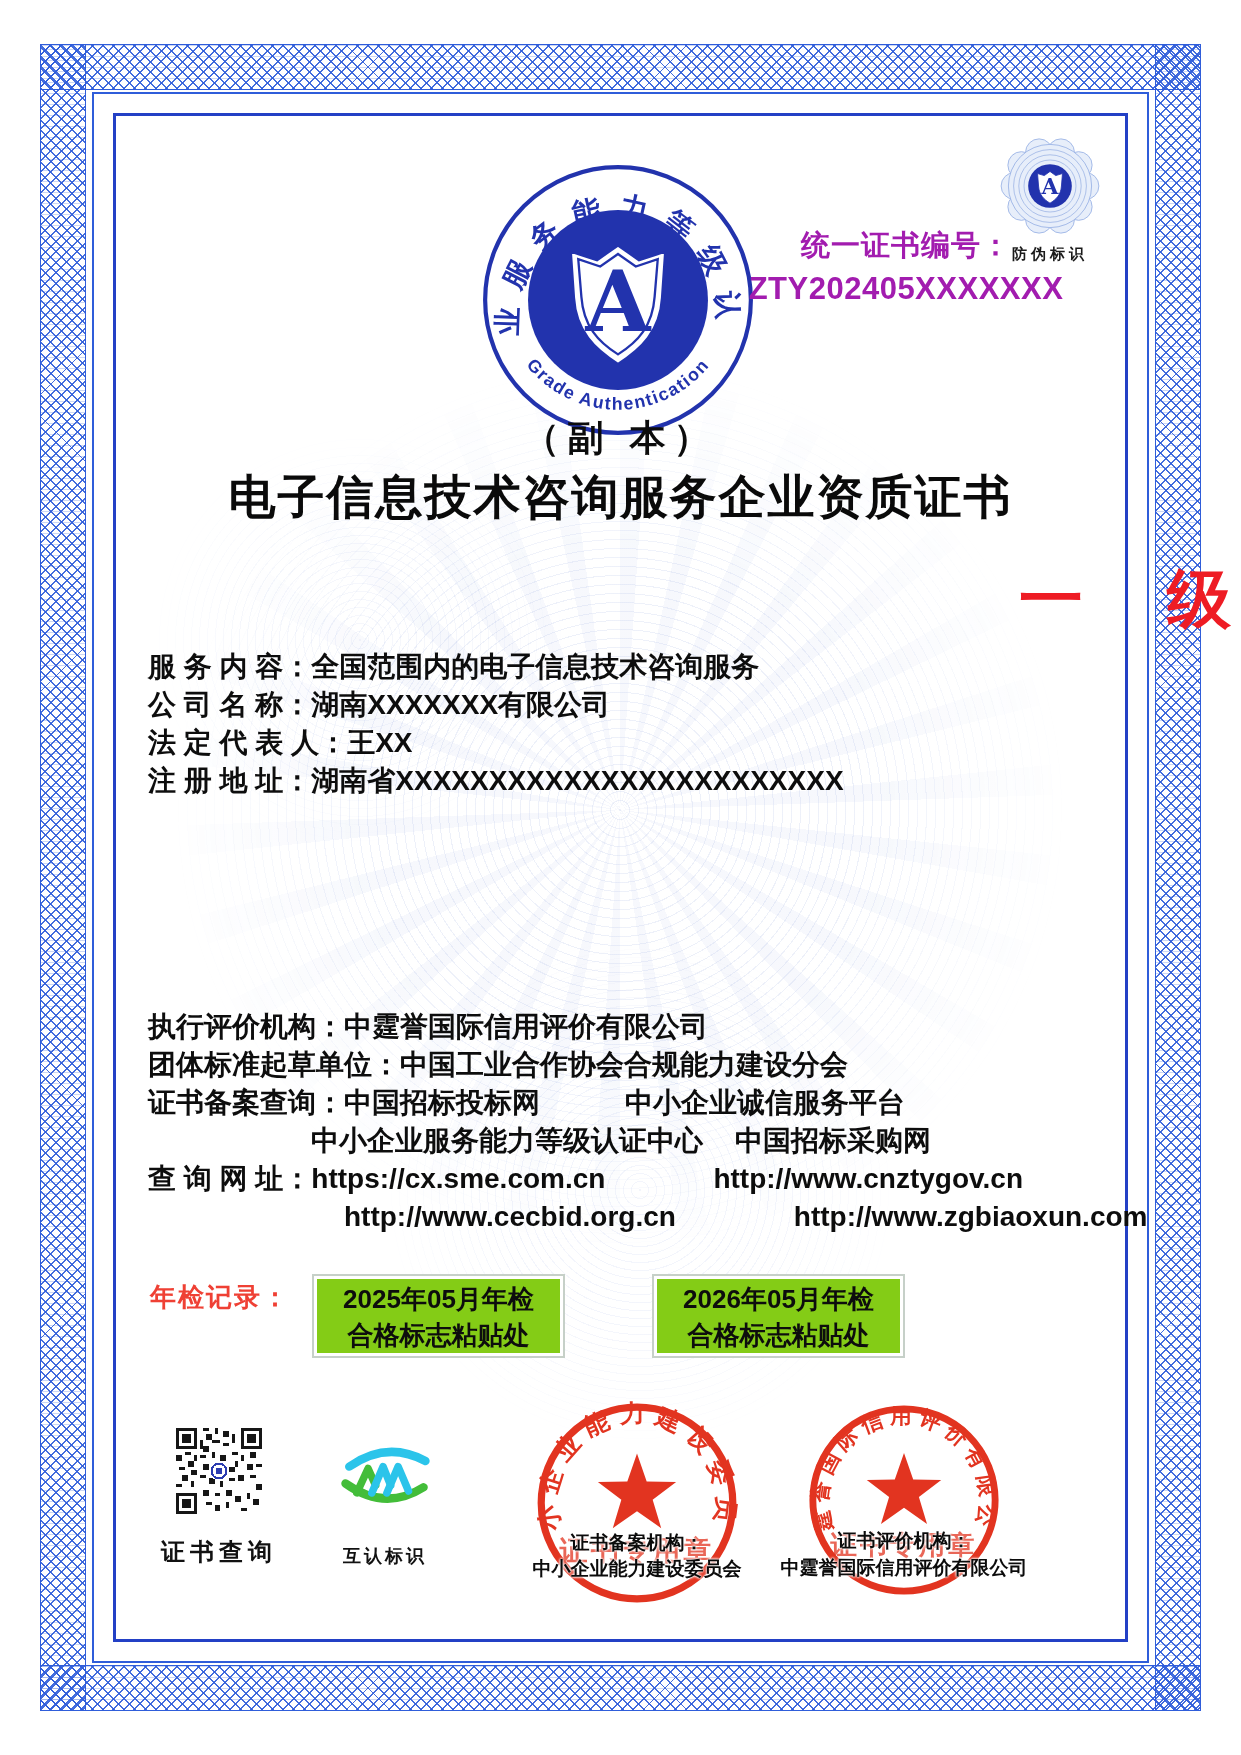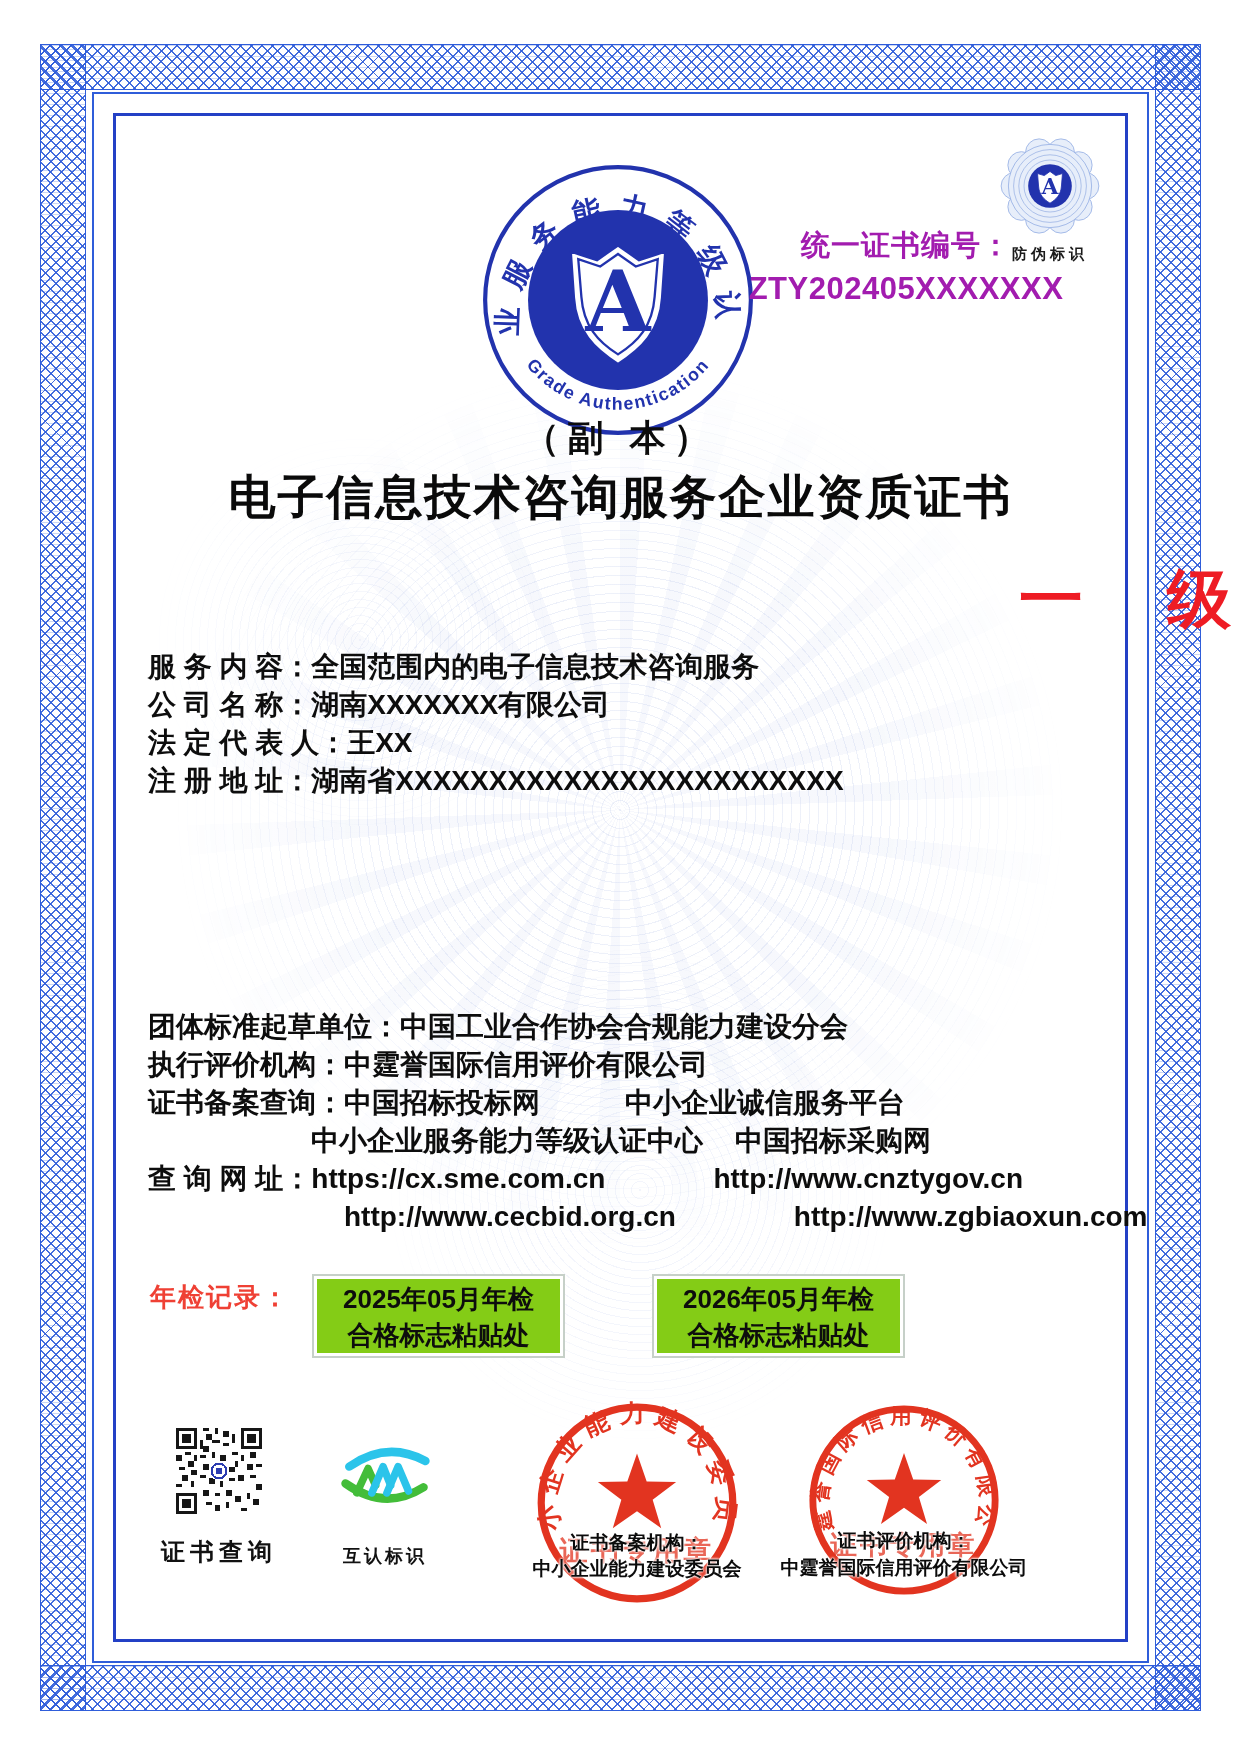--- a/index.html
+++ b/index.html
@@ -151,24 +151,24 @@
       <span class="lbl">法 定 代 表 人：</span><span>王XX</span>
     </div>
     <div class="row">
       <span class="lbl">注 册 地 址：</span><span>湖南省XXXXXXXXXXXXXXXXXXXXXXXX</span>
     </div>
   </div>
 
 
   <div class="block orgs-block">
     <div class="row">
+      <span class="lbl">执行评价机构：</span><span>中霆誉国际信用评价有限公司</span>
+    </div>
+    <div class="row">
       <span class="lbl">团体标准起草单位：</span><span>中国工业合作协会合规能力建设分会</span>
-    </div>
-    <div class="row">
-      <span class="lbl">执行评价机构：</span><span>中霆誉国际信用评价有限公司</span>
     </div>
     <div class="row">
       <span class="lbl">证书备案查询：</span><span>中国招标投标网</span><span class="gap-a">中小企业诚信服务平台</span>
     </div>
     <div class="row indent1">
       <span>中小企业服务能力等级认证中心</span><span class="gap-b">中国招标采购网</span>
     </div>
     <div class="row">
       <span class="lbl">查 询 网 址：</span><span>https://cx.sme.com.cn</span><span class="gap-c">http://www.cnztygov.cn</span>
     </div>

